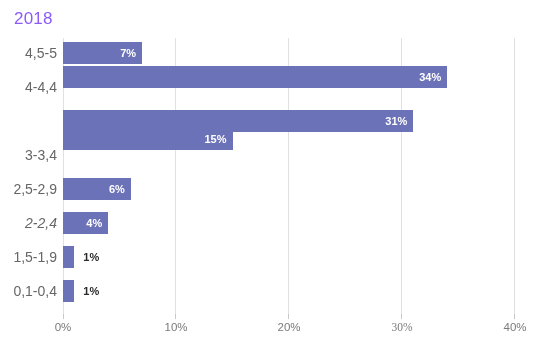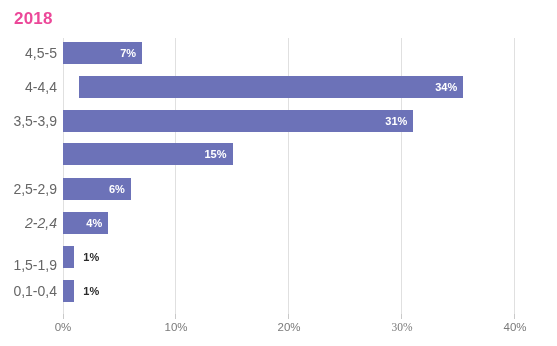--- a/index.html
+++ b/index.html
@@ -18,22 +18,22 @@
     width: 557px;
     height: 346px;
     background: #ffffff;
   }
   
   #chart-title {
     position: absolute;
     left: 14px;
     top: 8px;
     font-size: 17px;
-    font-weight: bold;
-    color: #ec4899;
+    font-weight: normal;
+    color: #8b5cf6;
     letter-spacing: 0.2px;
     line-height: 22px;
   }
   
   #plot-area {
     position: absolute;
     left: 63px;
     top: 38px;
     width: 452px;     
     height: 276px;
@@ -126,46 +126,46 @@
 </head>
 <body>
 
 <div id="chart-root">
 
   <div id="chart-title">2018</div>
 
   <div id="y-axis">
       <div class="ycat" style="top: 4px; color: rgb(102, 102, 102);">4,5-5</div>
       <div class="ycat" style="top: 38px; color: rgb(102, 102, 102); padding-left: 24px;">4-4,4</div>
-      <div class="ycat" style="top: 72px; color: rgb(102, 102, 102);">3,5-3,9</div>
+      <div class="ycat" style="top: 106px; color: rgb(102, 102, 102);">3-3,4</div>
       <div class="ycat" style="top: 140px; color: rgb(102, 102, 102);">2,5-2,9</div>
       <div class="ycat" style="top: 174px; color: rgb(102, 102, 102); font-style: italic;">2-2,4</div>
-      <div class="ycat" style="top: 208px; color: rgb(102, 102, 102); margin-top: 8px;">1,5-1,9</div>
+      <div class="ycat" style="top: 208px; color: rgb(102, 102, 102);">1,5-1,9</div>
       <div class="ycat" style="top: 242px; color: rgb(102, 102, 102); margin-left: 28px;">0,1-0,4</div>
     </div>
 
   <div id="plot-area">
       <div class="gridline" style="left: 0px;"></div>
       <div class="gridline" style="left: 112px;"></div>
       <div class="gridline" style="left: 225px;"></div>
       <div class="gridline" style="left: 338px;"></div>
       <div class="gridline" style="left: 451px;"></div>
       <div class="row" style="top: 4px;">
         <div class="bar" style="width: 79.1px; background: rgb(108, 114, 184);"></div>
         <div class="bar-label-in" style="left: 47.1px; width: 26px; text-align: right; color: rgb(255, 255, 255);">7%</div>
       </div>
-      <div class="row" style="top: 38px; margin-left: 16px;">
+      <div class="row" style="top: 28px;">
         <div class="bar" style="width: 384.2px; background: rgb(108, 114, 184);"></div>
         <div class="bar-label-in" style="left: 352.2px; width: 26px; text-align: right; color: rgb(255, 255, 255);">34%</div>
       </div>
       <div class="row" style="top: 72px; padding-left: 16px;">
         <div class="bar" style="width: 350.3px; background: rgb(108, 114, 184);"></div>
         <div class="bar-label-in" style="left: 318.3px; width: 26px; text-align: right; color: rgb(255, 255, 255);">31%</div>
       </div>
-      <div class="row" style="top: 105px;">
+      <div class="row" style="top: 90px;">
         <div class="bar" style="width: 169.5px; background: rgb(108, 114, 184);"></div>
         <div class="bar-label-in" style="left: 137.5px; width: 26px; text-align: right; color: rgb(255, 255, 255);">15%</div>
       </div>
       <div class="row" style="top: 140px;">
         <div class="bar" style="width: 67.8px; background: rgb(108, 114, 184);"></div>
         <div class="bar-label-in" style="left: 35.8px; width: 26px; text-align: right; color: rgb(255, 255, 255);">6%</div>
       </div>
       <div class="row" style="top: 174px;">
         <div class="bar" style="width: 45.2px; background: rgb(108, 114, 184);"></div>
         <div class="bar-label-in" style="left: 13.2px; width: 26px; text-align: right; color: rgb(255, 255, 255);">4%</div>

